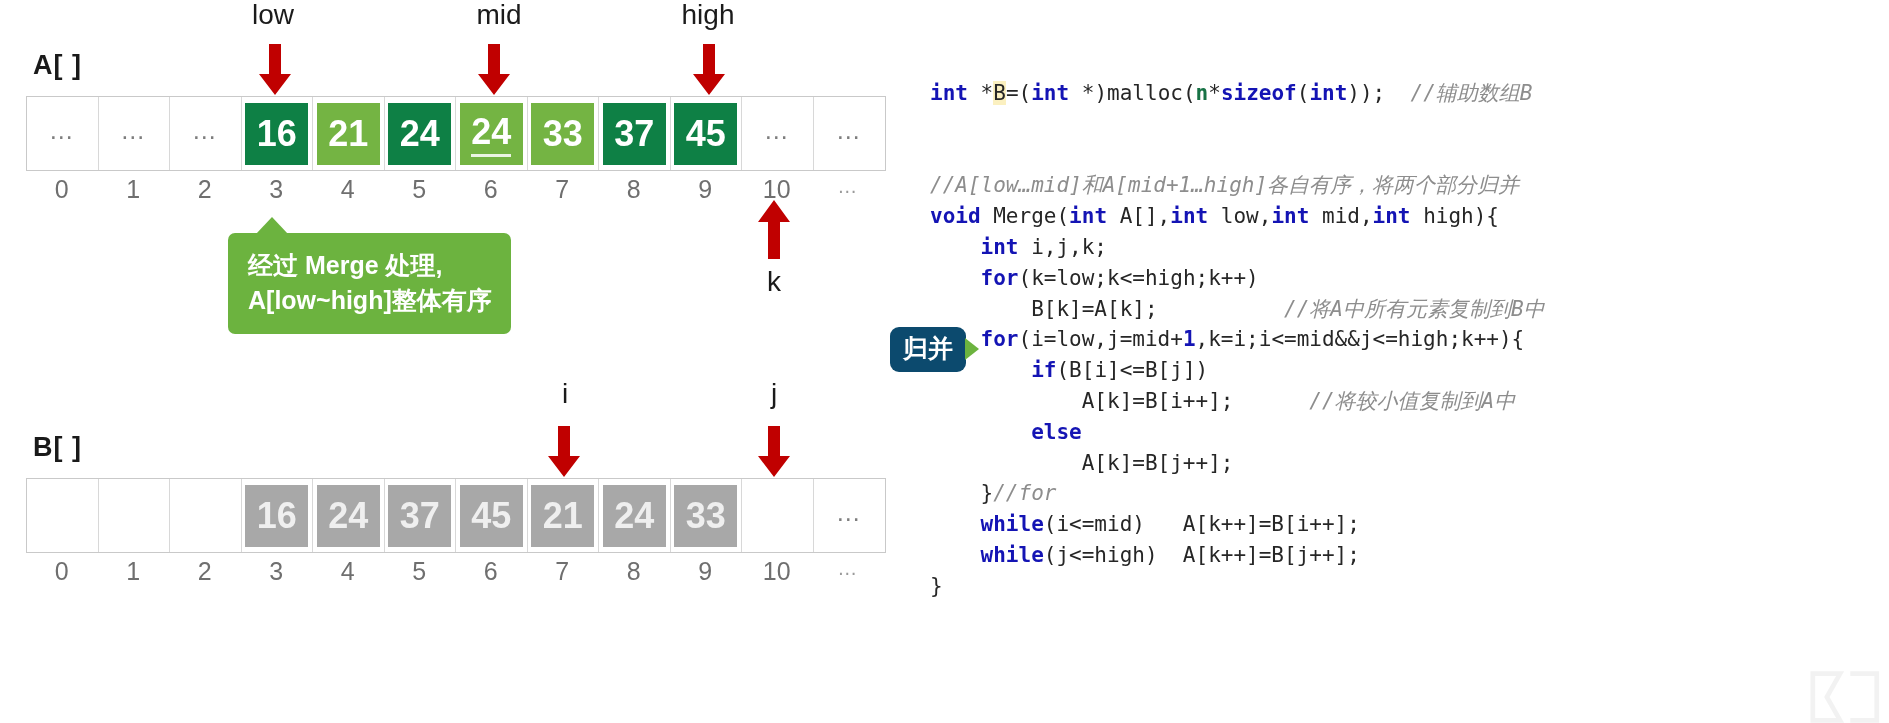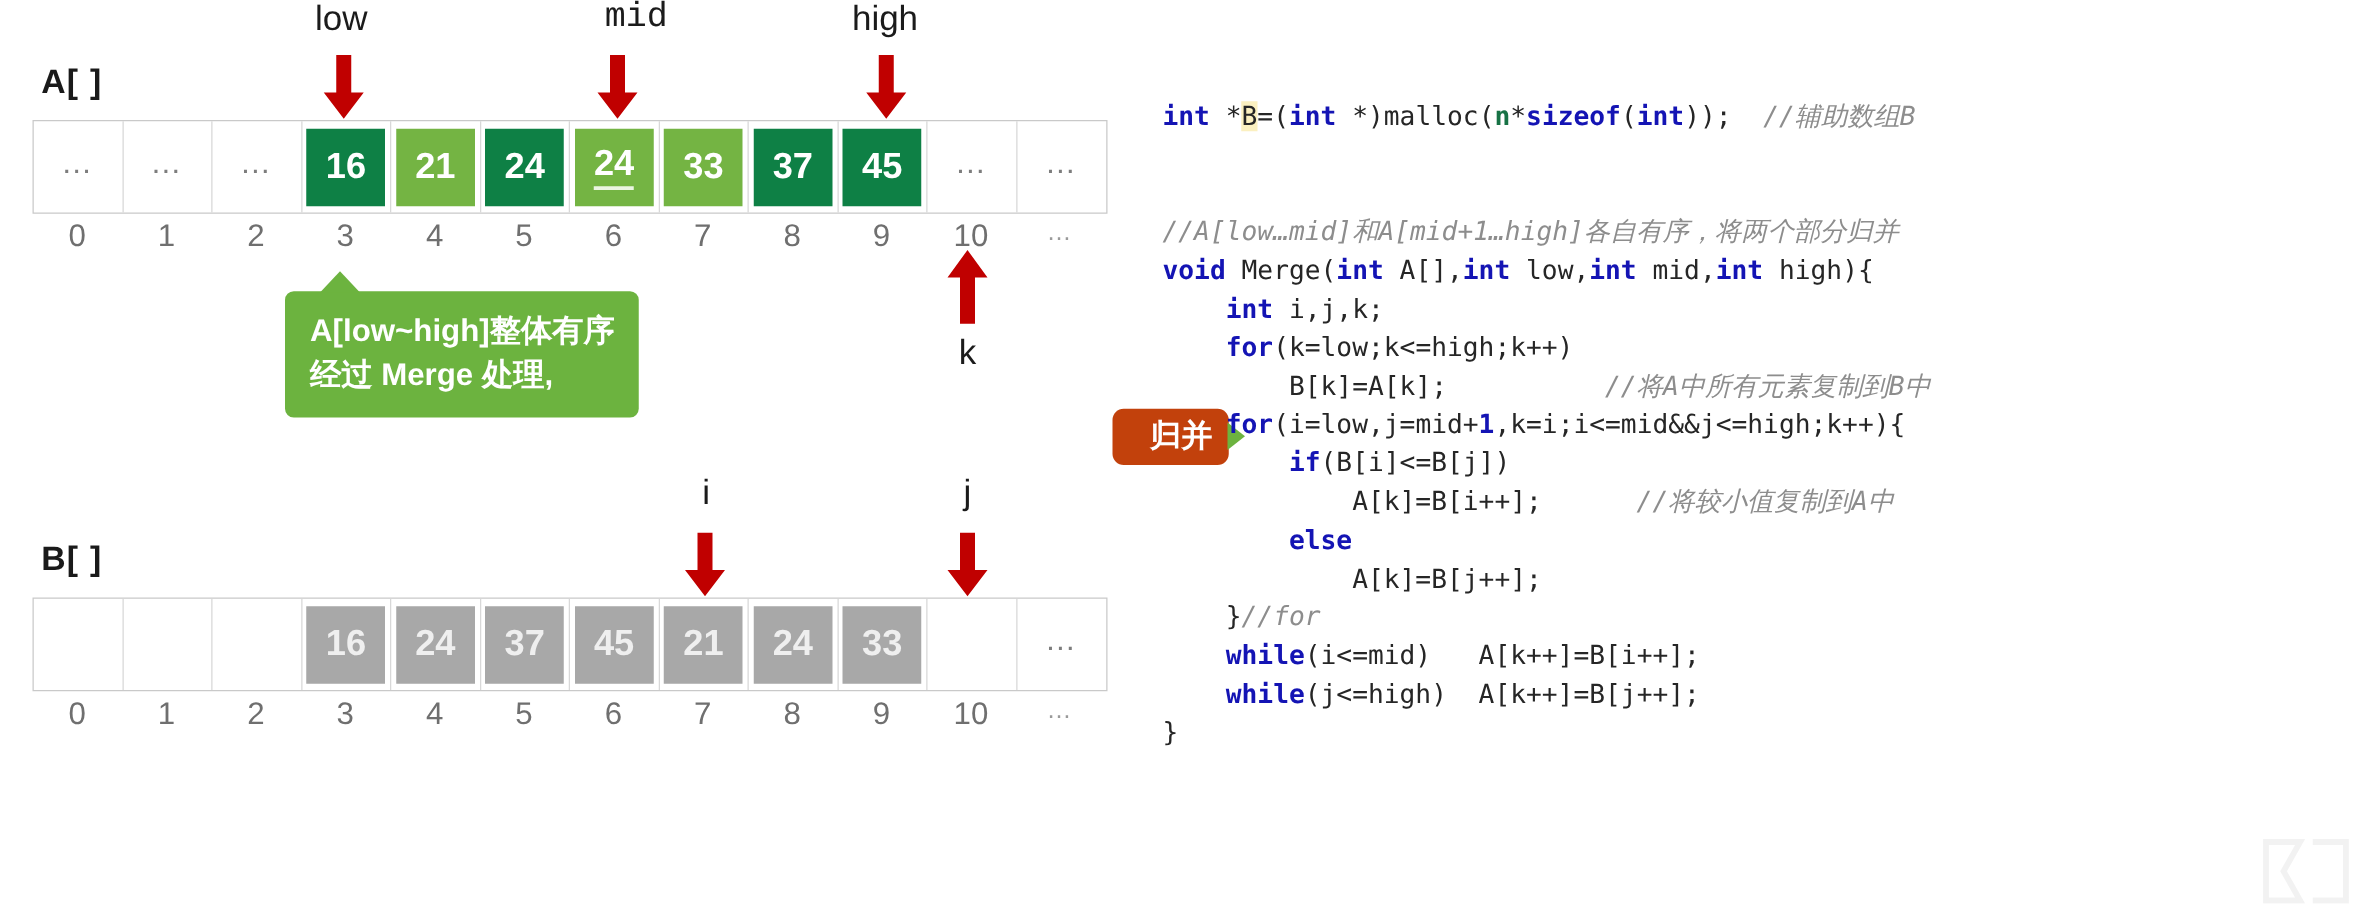--- a/index.html
+++ b/index.html
@@ -45,21 +45,21 @@
     color:#7d7d7d;
     font-size:25px;
     line-height:1;
     letter-spacing:2px;
     transform:translateY(-3px);
   }
   .chip{
     width:63px;height:62px;
     display:flex;align-items:center;justify-content:center;
     color:#ffffff;
-    font-size:29px;
+    font-size:36px;
     font-weight:bold;
     font-family:"Liberation Sans","DejaVu Sans",sans-serif;
   }
   .chip.dark{background:#0e8045;}
   .chip.light{background:#74b443;}
   .chip.gray{background:#a8a8a8;color:#efefef;}
   .chip .u{border-bottom:3px solid #eaf5e2;padding-bottom:1px;}
 
   
   .idx-row{position:absolute;display:flex;}
@@ -103,26 +103,26 @@
     width:0;height:0;
     border-left:16px solid transparent;
     border-right:16px solid transparent;
     border-bottom:17px solid #6cb33f;
   }
   .callout .ln{display:block;white-space:nowrap;}
 
   
   .badge{
     position:absolute;
-    background:#c2410c;
+    background:#0c4a6e;
     border-radius:9px;
     color:#ffffff;
     font-weight:bold;
     font-size:25px;
-    padding:5px 13px 7px 30px;
+    padding:5px 13px 7px 13px;
     font-family:"Liberation Sans","DejaVu Sans",sans-serif;
     white-space:nowrap;
   }
   .badge .tail{
     position:absolute;
     right:-13px;top:11px;
     width:0;height:0;
     border-top:11px solid transparent;
     border-bottom:11px solid transparent;
     border-left:14px solid #6cb33f;
@@ -154,21 +154,21 @@
   }
 </style>
 </head>
 <body>
 
 <div class="stage">
 
   <div class="abs arr-label" style="left:33px;top:50px;">A[ ]</div>
 
   <div class="ptr-label" style="left:208px;top:-1px;width:130px;">low</div>
-  <div class="ptr-label" style="left:444px;top:-1px;width:130px;font-family:Liberation Mono, monospace;">mid</div>
+  <div class="ptr-label" style="left:434px;top:-1px;width:130px;">mid</div>
   <div class="ptr-label" style="left:643px;top:-1px;width:130px;text-align:center;">high</div>
 
   <svg class="arrow-down" style="left:258px;top:44px;" width="34" height="52" viewBox="0 0 34 52">
     <polygon points="11,0 23,0 23,30 33,30 17,51 1,30 11,30" fill="#c00000"></polygon>
   </svg>
   <svg class="arrow-down" style="left:477px;top:44px;" width="34" height="52" viewBox="0 0 34 52">
     <polygon points="11,0 23,0 23,30 33,30 17,51 1,30 11,30" fill="#c00000"></polygon>
   </svg>
   <svg class="arrow-down" style="left:692px;top:44px;" width="34" height="52" viewBox="0 0 34 52">
     <polygon points="11,0 23,0 23,30 33,30 17,51 1,30 11,30" fill="#c00000"></polygon>
@@ -229,22 +229,22 @@
       <div class="idx dots">…</div>
     </div>
 
   <svg class="arrow-up" style="left:757px;top:200px;" width="34" height="60" viewBox="0 0 34 60">
     <polygon points="17,0 33,22 23,22 23,59 11,59 11,22 1,22" fill="#c00000"></polygon>
   </svg>
   <div class="ptr-label" style="left:712px;top:266px;width:124px;">k</div>
 
   <div class="callout" style="left:228px;top:233px;width:283px;">
     <span class="tail"></span>
+    <span class="ln">经过 Merge 处理,</span>
     <span class="ln">A[low~high]整体有序</span>
-    <span class="ln">经过 Merge 处理,</span>
   </div>
 
   <div class="abs arr-label" style="left:33px;top:432px;">B[ ]</div>
 
   <div class="ptr-label" style="left:503px;top:378px;width:124px;">i</div>
   <div class="ptr-label" style="left:712px;top:378px;width:124px;">j</div>
 
   <svg class="arrow-down" style="left:547px;top:426px;" width="34" height="52" viewBox="0 0 34 52">
     <polygon points="11,0 23,0 23,30 33,30 17,51 1,30 11,30" fill="#c00000"></polygon>
   </svg>

